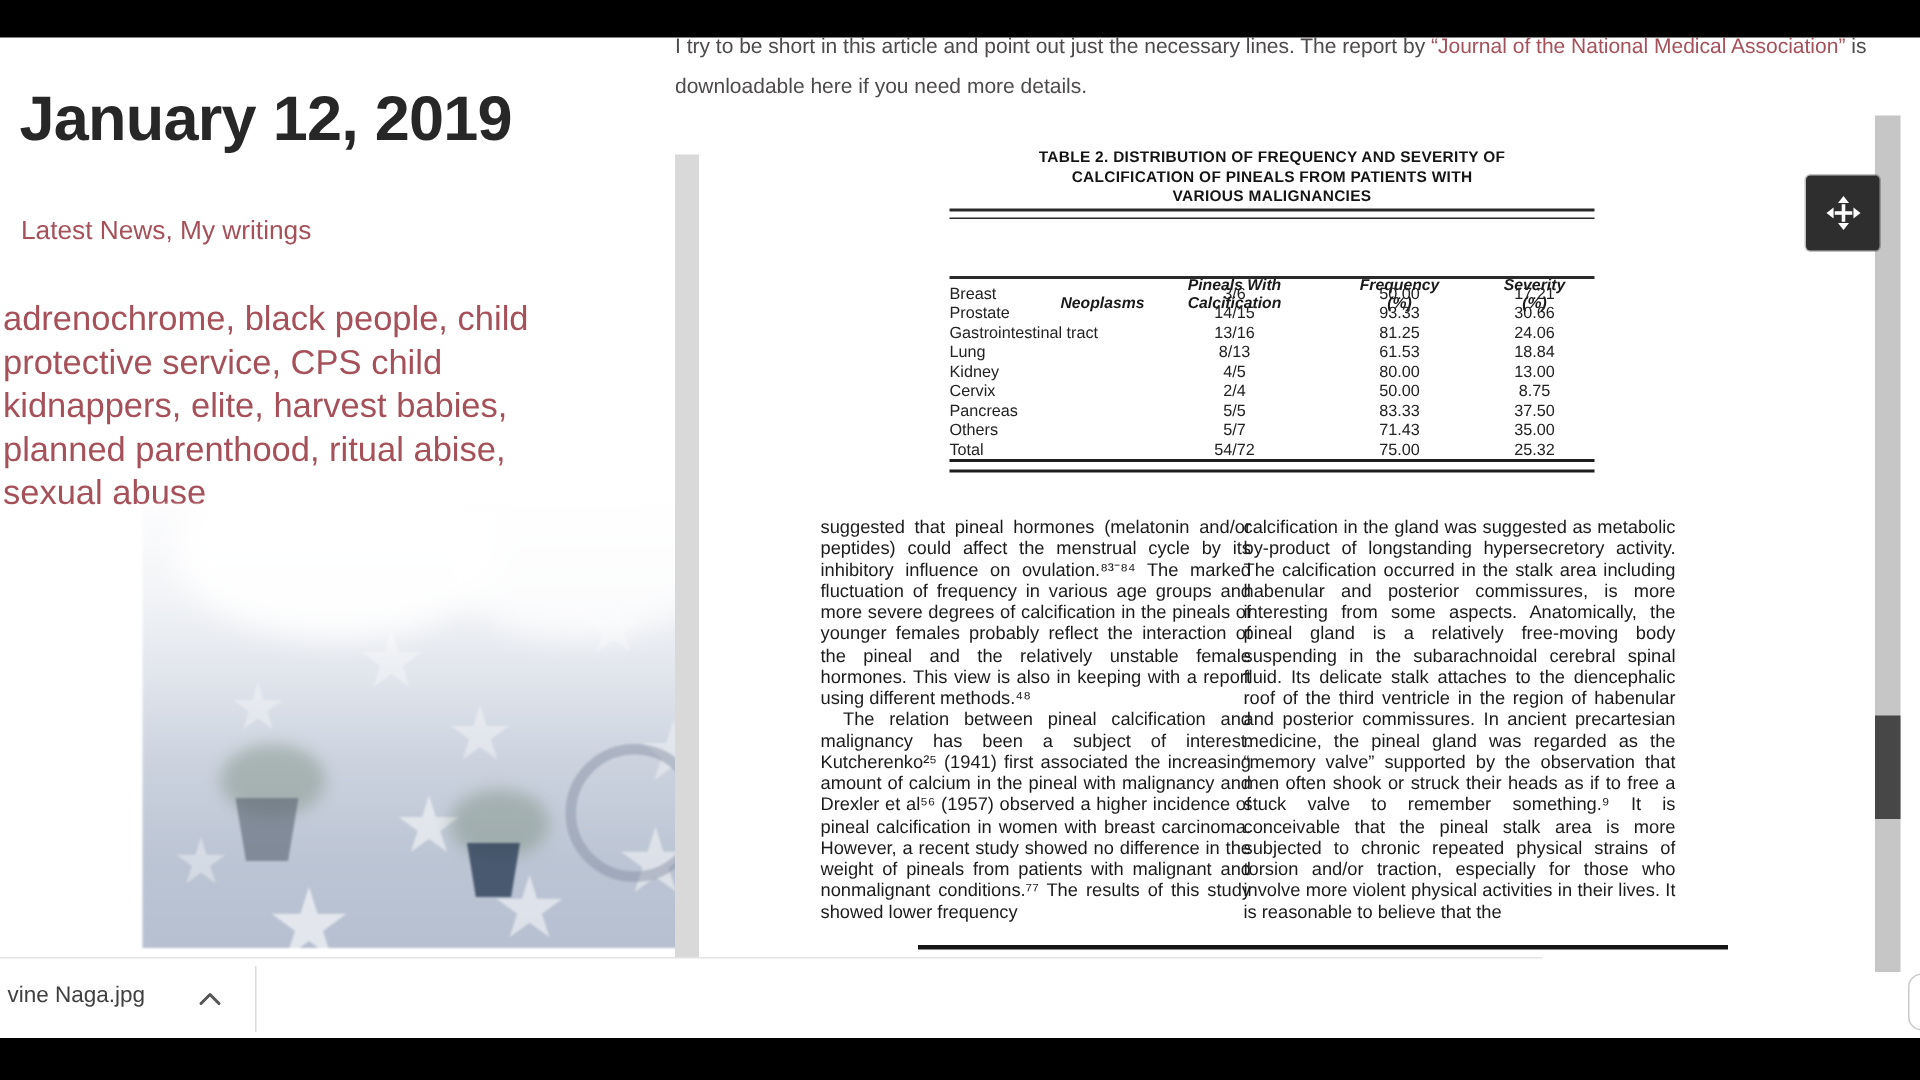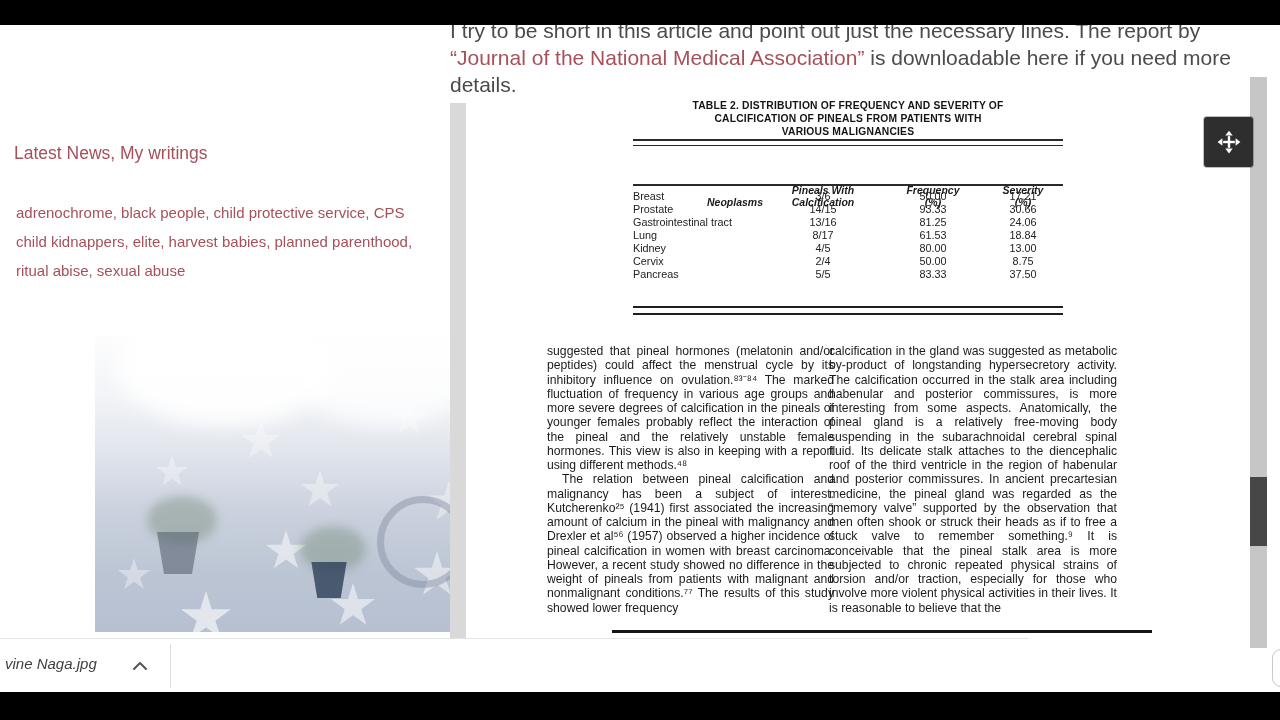--- a/index.html
+++ b/index.html
@@ -4,29 +4,29 @@
 <style>
   html,body { margin:0; padding:0; background:#000; }
   .screen { position:relative; width:1280px; height:720px; background:#ffffff; overflow:hidden;
             font-family:"Liberation Sans", sans-serif; }
 
   
   .bar-top    { position:absolute; left:0; top:0;    width:1280px; height:25px; background:#000; z-index:20; }
   .bar-bottom { position:absolute; left:0; top:692px; width:1280px; height:28px; background:#000; z-index:20; }
 
   
-  .intro { position:absolute; left:450px; top:17px; width:800px; font-size:21px; line-height:27px;
+  .intro { position:absolute; left:450px; top:17px; width:800px; font-size:14px; line-height:27px;
            color:#4e4a4b; z-index:5; }
   .intro .link { color:#a6505a; }
 
   
   .post-date { position:absolute; left:13px; top:55px; font-size:42px; font-weight:900;
                letter-spacing:-0.5px; color:#272727; }
   .post-cats { position:absolute; left:14px; top:143px; font-size:17.5px; color:#a6505a; }
-  .post-tags { position:absolute; left:16px; top:198px; width:398px; font-size:15px;
+  .post-tags { position:absolute; left:2px; top:198px; width:398px; font-size:23px;
                line-height:29px; color:#a6505a; }
 
   
   .featured { position:absolute; left:95px; top:336px; width:360px; height:296px; overflow:hidden;
               background:linear-gradient(180deg,#fdfdfe 0%,#f2f4f7 20%,#e2e6ed 38%,#ccd3df 58%,#bcc5d4 80%,#b7c0d1 100%);
               filter:blur(0.6px); }
   .cloud { position:absolute; background:rgba(255,255,255,.9); border-radius:50%; filter:blur(10px); }
   .star { position:absolute; background:rgba(255,255,255,.75);
           clip-path:polygon(50% 0%,61% 35%,98% 35%,68% 57%,79% 91%,50% 70%,21% 91%,32% 57%,2% 35%,39% 35%); }
   .pot { position:absolute; clip-path:polygon(8% 0%,92% 0%,78% 100%,22% 100%); }
@@ -63,36 +63,37 @@
   .col { position:absolute; top:344px; height:289px; overflow:hidden; }
   .col-left  { left:547px; width:287px; }
   .col-right { left:829px; width:288px; }
   .col p { margin:0; font-family:Liberation Sans, sans-serif; font-size:12.2px;
            line-height:14.25px; text-align:justify; color:#1b1b1b; }
   .col p + p { text-indent:15px; }
   .page-cut-line { position:absolute; left:612px; top:630px; width:540px; height:3px; background:#161616; }
 
   
   .dl-bar { position:absolute; left:0; top:638px; width:1028px; height:54px; background:#fff;
-            border-top:1px solid #e4e4e4; z-index:15;font-style:italic; }
+            border-top:1px solid #e4e4e4; z-index:15; }
   .dl-name { position:absolute; left:5px; top:16px; font-size:15px; color:#404040; white-space:nowrap; }
   .dl-chevron { position:absolute; left:128px; top:15px; width:24px; height:24px; cursor:pointer; }
   .dl-divider { position:absolute; left:170px; top:5px; width:1px; height:44px; background:#dcdcdc; }
   .dl-more-btn { position:absolute; left:1272px; top:10px; width:36px; height:36px;
                  border:1.5px solid #c9c9c9; border-radius:9px; background:#fff; }
 </style>
 </head>
 <body>
 
 <div class="screen">
 
   <div class="bar-top"></div>
 
   <div class="intro"><span>I try to be short in this article and point out just the necessary lines. The report by </span><span class="link">“Journal of the National Medical Association”</span><span> is downloadable here if you need more details.</span></div>
 
+  <h1 class="post-date" style="margin:0;">January 12, 2019</h1>
   <div class="post-cats">Latest News, My writings</div>
   <div class="post-tags">adrenochrome, black people, child protective service, CPS child kidnappers, elite, harvest babies, planned parenthood, ritual abise, sexual abuse</div>
 
   <div class="featured">
     <div class="cloud" style="left:20px; top:-30px; width:220px; height:120px;"></div>
     <div class="cloud" style="left:200px; top:-20px; width:180px; height:110px; background:rgba(255,255,255,.75);"></div>
     <div class="star" style="left:145px; top:84px;  width:42px; height:42px; opacity:.45;"></div>
     <div class="star" style="left:295px; top:64px;  width:38px; height:38px; opacity:.4;"></div>
     <div class="star" style="left:60px;  top:119px; width:34px; height:34px; opacity:.45;"></div>
     <div class="star" style="left:205px; top:134px; width:40px; height:40px; opacity:.5;"></div>
@@ -154,41 +155,53 @@
         <div>30.66</div>
       </div>
       <div class="t-row">
         <div>Gastrointestinal tract</div>
         <div>13/16</div>
         <div>81.25</div>
         <div>24.06</div>
       </div>
       <div class="t-row">
         <div>Lung</div>
-        <div>8/17</div>
+        <div>8/13</div>
         <div>61.53</div>
         <div>18.84</div>
       </div>
       <div class="t-row">
         <div>Kidney</div>
         <div>4/5</div>
         <div>80.00</div>
         <div>13.00</div>
       </div>
       <div class="t-row">
         <div>Cervix</div>
         <div>2/4</div>
         <div>50.00</div>
         <div>8.75</div>
       </div>
       <div class="t-row">
         <div>Pancreas</div>
         <div>5/5</div>
         <div>83.33</div>
         <div>37.50</div>
+      </div>
+      <div class="t-row">
+        <div>Others</div>
+        <div>5/7</div>
+        <div>71.43</div>
+        <div>35.00</div>
+      </div>
+      <div class="t-row">
+        <div>Total</div>
+        <div>54/72</div>
+        <div>75.00</div>
+        <div>25.32</div>
       </div>
     </div>
   <div class="tbl-rule-bottom"></div>
 
   <div class="col col-left">
       <p>suggested that pineal hormones (melatonin and/or peptides) could affect the menstrual cycle by its inhibitory influence on ovulation.⁸³⁻⁸⁴ The marked fluctuation of frequency in various age groups and more severe degrees of calcification in the pineals of younger females probably reflect the interaction of the pineal and the relatively unstable female hormones. This view is also in keeping with a report using different methods.⁴⁸</p>
       <p>The relation between pineal calcification and malignancy has been a subject of interest. Kutcherenko²⁵ (1941) first associated the increasing amount of calcium in the pineal with malignancy and Drexler et al⁵⁶ (1957) observed a higher incidence of pineal calcification in women with breast carcinoma. However, a recent study showed no difference in the weight of pineals from patients with malignant and nonmalignant conditions.⁷⁷ The results of this study showed lower frequency</p>
     </div>
   <div class="col col-right">
       <p>calcification in the gland was suggested as metabolic by-product of longstanding hypersecretory activity. The calcification occurred in the stalk area including habenular and posterior commissures, is more interesting from some aspects. Anatomically, the pineal gland is a relatively free-moving body suspending in the subarachnoidal cerebral spinal fluid. Its delicate stalk attaches to the diencephalic roof of the third ventricle in the region of habenular and posterior commissures. In ancient precartesian medicine, the pineal gland was regarded as the “memory valve” supported by the observation that men often shook or struck their heads as if to free a stuck valve to remember something.⁹ It is conceivable that the pineal stalk area is more subjected to chronic repeated physical strains of torsion and/or traction, especially for those who involve more violent physical activities in their lives. It is reasonable to believe that the</p>

